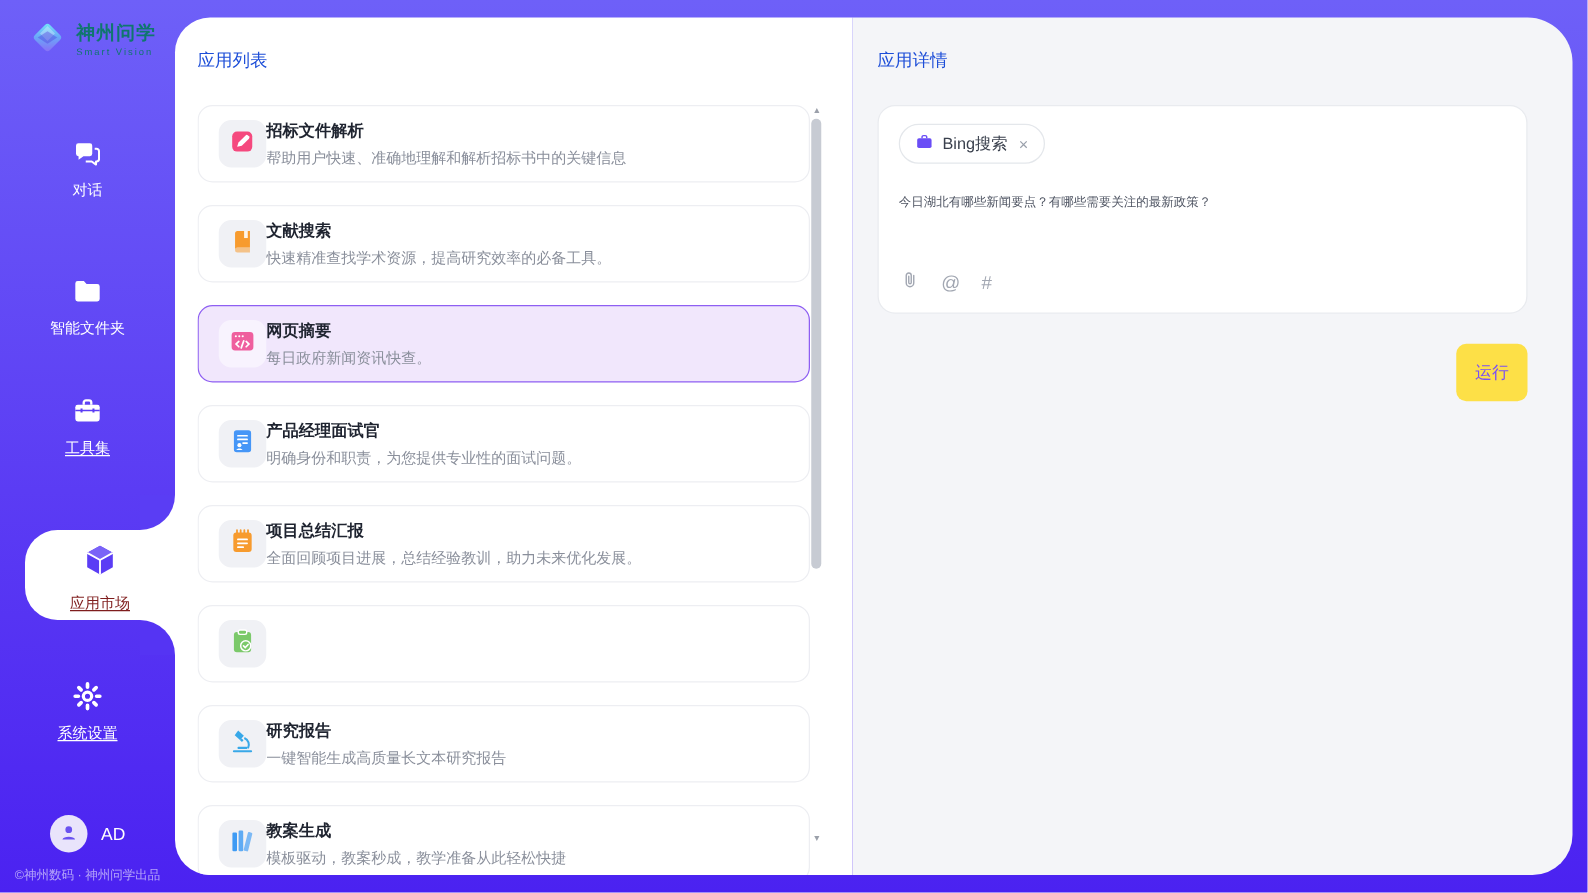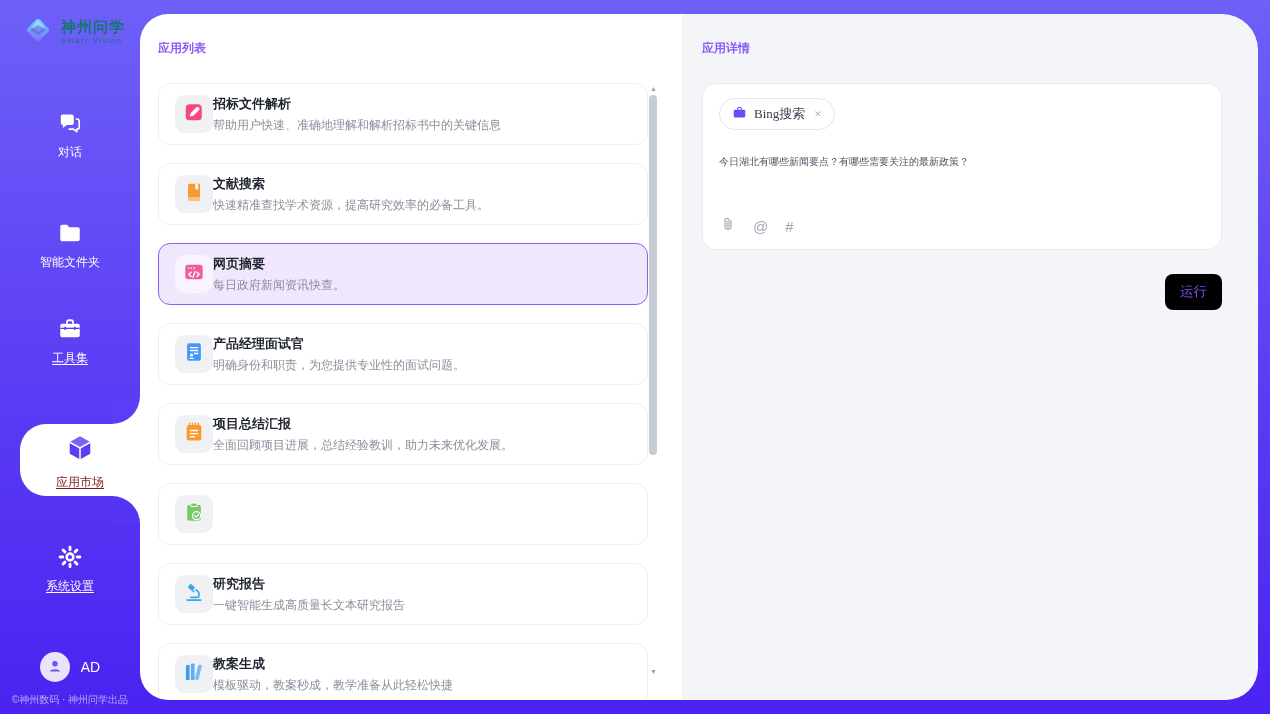--- a/index.html
+++ b/index.html
@@ -33,45 +33,45 @@
   .corner.top { top:-28px; }
   .corner.top::after { content:""; position:absolute; inset:0; background:#5a3df4; border-bottom-right-radius:28px; }
   .corner.bottom { bottom:-28px; }
   .corner.bottom::after { content:""; position:absolute; inset:0; background:#5534f3; border-top-right-radius:28px; }
   .user { position:absolute; bottom:32px; left:0; width:140px; display:flex; align-items:center; justify-content:center; gap:11px; color:#fff; font-size:14px; }
   .avatar { width:30px; height:30px; border-radius:50%; background:#e9e4fb; display:flex; align-items:center; justify-content:center; }
   .copyright { position:absolute; bottom:7px; width:140px; text-align:center; font-size:10px; color:rgba(255,255,255,.58); }
   
   .window { position:absolute; left:140px; top:14px; right:12px; bottom:14px; display:flex; }
   .list-panel { width:542px; background:#fff; border-radius:28px 0 0 28px; position:relative; padding:26px 0 0 18px; overflow:hidden; }
-  .panel-title { font-size:12px; font-weight:bold; color:#8b5cf6; }
+  .panel-title { font-size:14px; font-weight:normal; color:#1d4ed8; }
   .cards { margin-top:26px; width:490px; height:616px; overflow:hidden; display:flex; flex-direction:column; gap:18px; }
   .card { flex:none; height:62px; display:flex; align-items:center; padding:0 16px;
     background:#fff; border:1px solid #edeef2; border-radius:12px; cursor:pointer; }
   .card.selected { background:#f1e7fc; border:1.5px solid #8e5ff2; }
   .tile { width:38px; height:38px; flex:none; border-radius:10px; background:#f0f1f5; display:flex; align-items:center; justify-content:center; }
   .card.selected .tile { background:#f8f3fe; }
   .card-text { display:flex; flex-direction:column; gap:4px; min-width:0; }
   .card-title { font-size:13px; font-weight:bold; color:#1f2430; white-space:nowrap; }
   .card-desc { font-size:12px; color:#8a8f9b; white-space:nowrap; overflow:hidden; }
   .scrollbar { position:absolute; right:23px; top:70px; height:593px; width:11px; }
   .scroll-arrow { position:absolute; left:0; width:11px; text-align:center; font-size:7px; color:#9ba0aa; line-height:10px; }
   .scroll-arrow.up { top:0; }
   .scroll-arrow.down { bottom:0; }
   .scroll-thumb { position:absolute; top:11px; left:1px; width:8px; height:360px; background:#c7cbd3; border-radius:4px; }
   
   .detail-panel { flex:1; background:#f4f5f8; border-radius:0 36px 32px 0; padding:26px 36px 0 20px; }
   .input-card { margin-top:26px; width:520px; height:167px; background:#fff; border:1px solid #e9ebef; border-radius:14px; padding:14px 16px; position:relative; }
-  .chip { display:inline-flex; align-items:center; gap:7px; height:32px; padding:0 12px; background:#fff; border:1px solid #e4e7eb; border-radius:17px; font-size:13px; color:#3a404d;font-family:Liberation Serif, serif; }
+  .chip { display:inline-flex; align-items:center; gap:7px; height:32px; padding:0 12px; background:#fff; border:1px solid #e4e7eb; border-radius:17px; font-size:13px; color:#3a404d; }
   .chip-close { color:#9aa0ab; font-size:13px; margin-left:2px; cursor:pointer; }
   .query { margin-top:24px; font-size:10px; color:#4e5462; line-height:1.5; }
   .tools { position:absolute; left:17px; bottom:13px; display:flex; align-items:center; gap:17px; color:#a2a7b2; }
   .tool-glyph { font-size:15px; line-height:1; }
   .run-row { width:520px; display:flex; justify-content:flex-end; margin-top:24px; }
-  .run-btn { background:#000000; color:#7a4ff5; font-size:13.5px; padding:9px 15px; border:none; border-radius:8px; cursor:pointer; font-family:inherit; }
+  .run-btn { background:#fde047; color:#7a4ff5; font-size:13.5px; padding:14px 15px; border:none; border-radius:8px; cursor:pointer; font-family:inherit; }
 </style>
 </head>
 <body>
 
 <aside class="sidebar">
   <div class="logo">
     <span>
       <svg width="34" height="34" viewBox="0 0 48 48">
         <defs>
             <linearGradient id="lg1" x1="0" y1="0" x2="1" y2="1">

